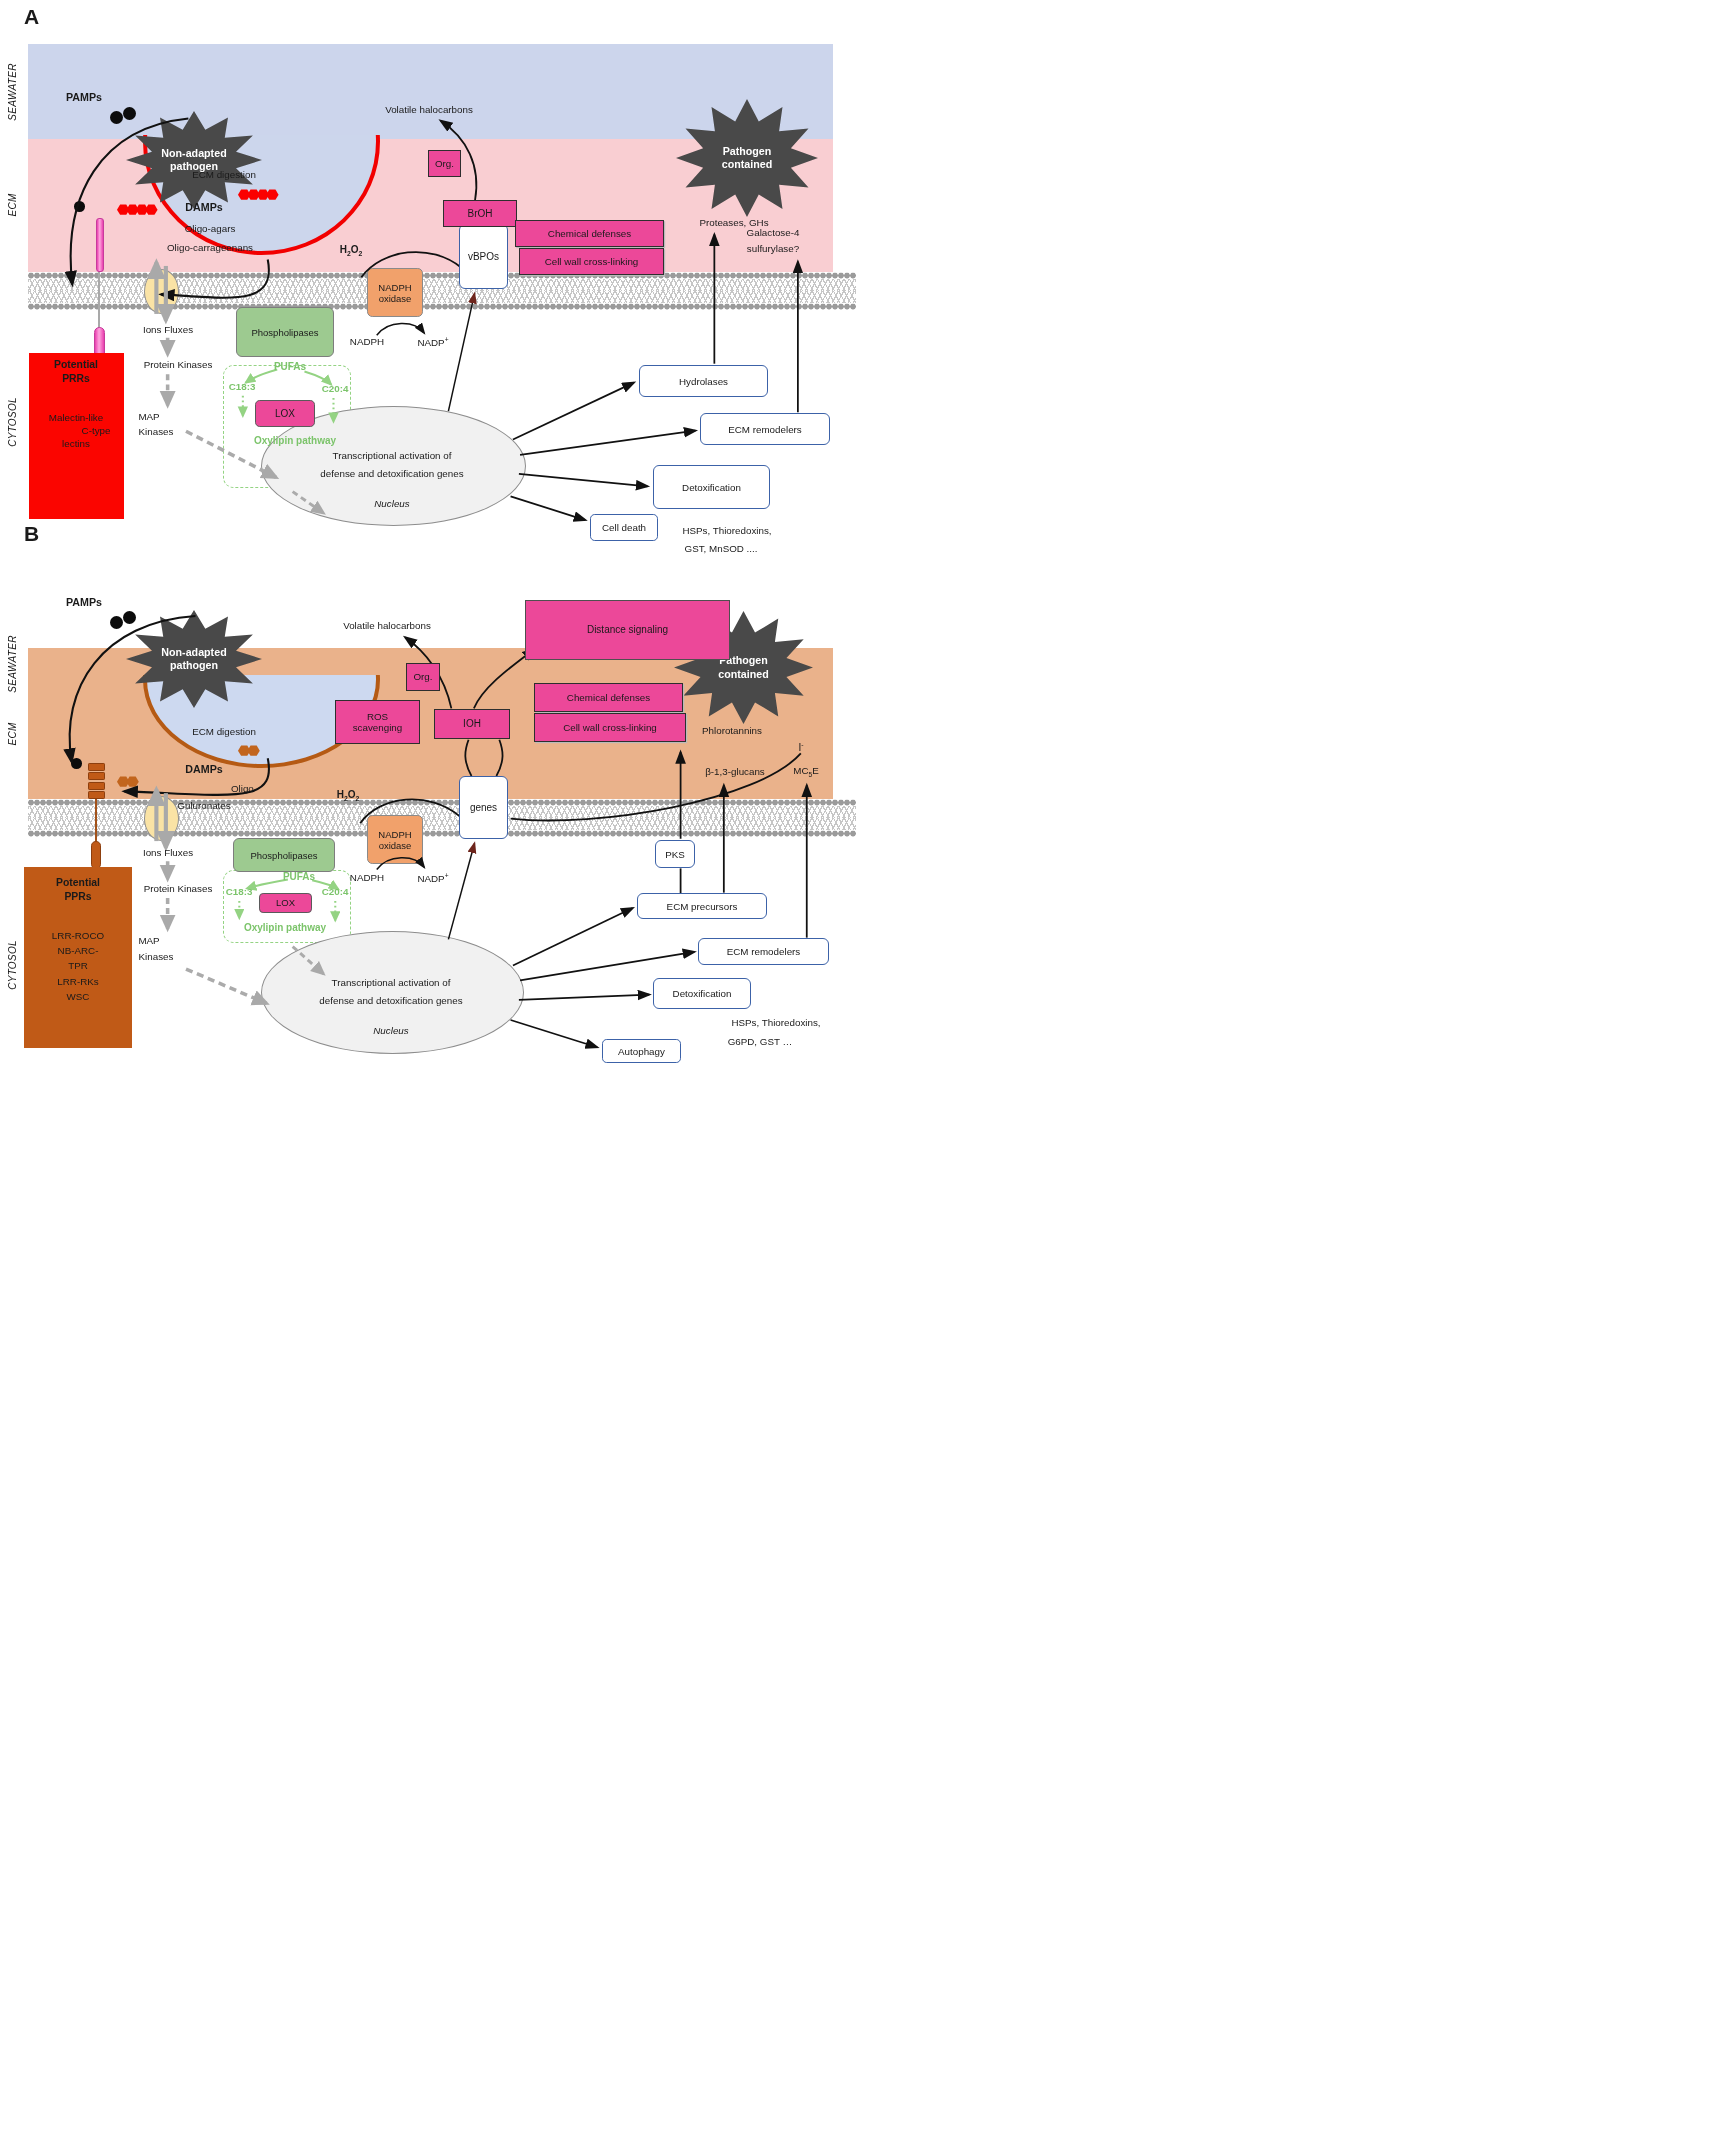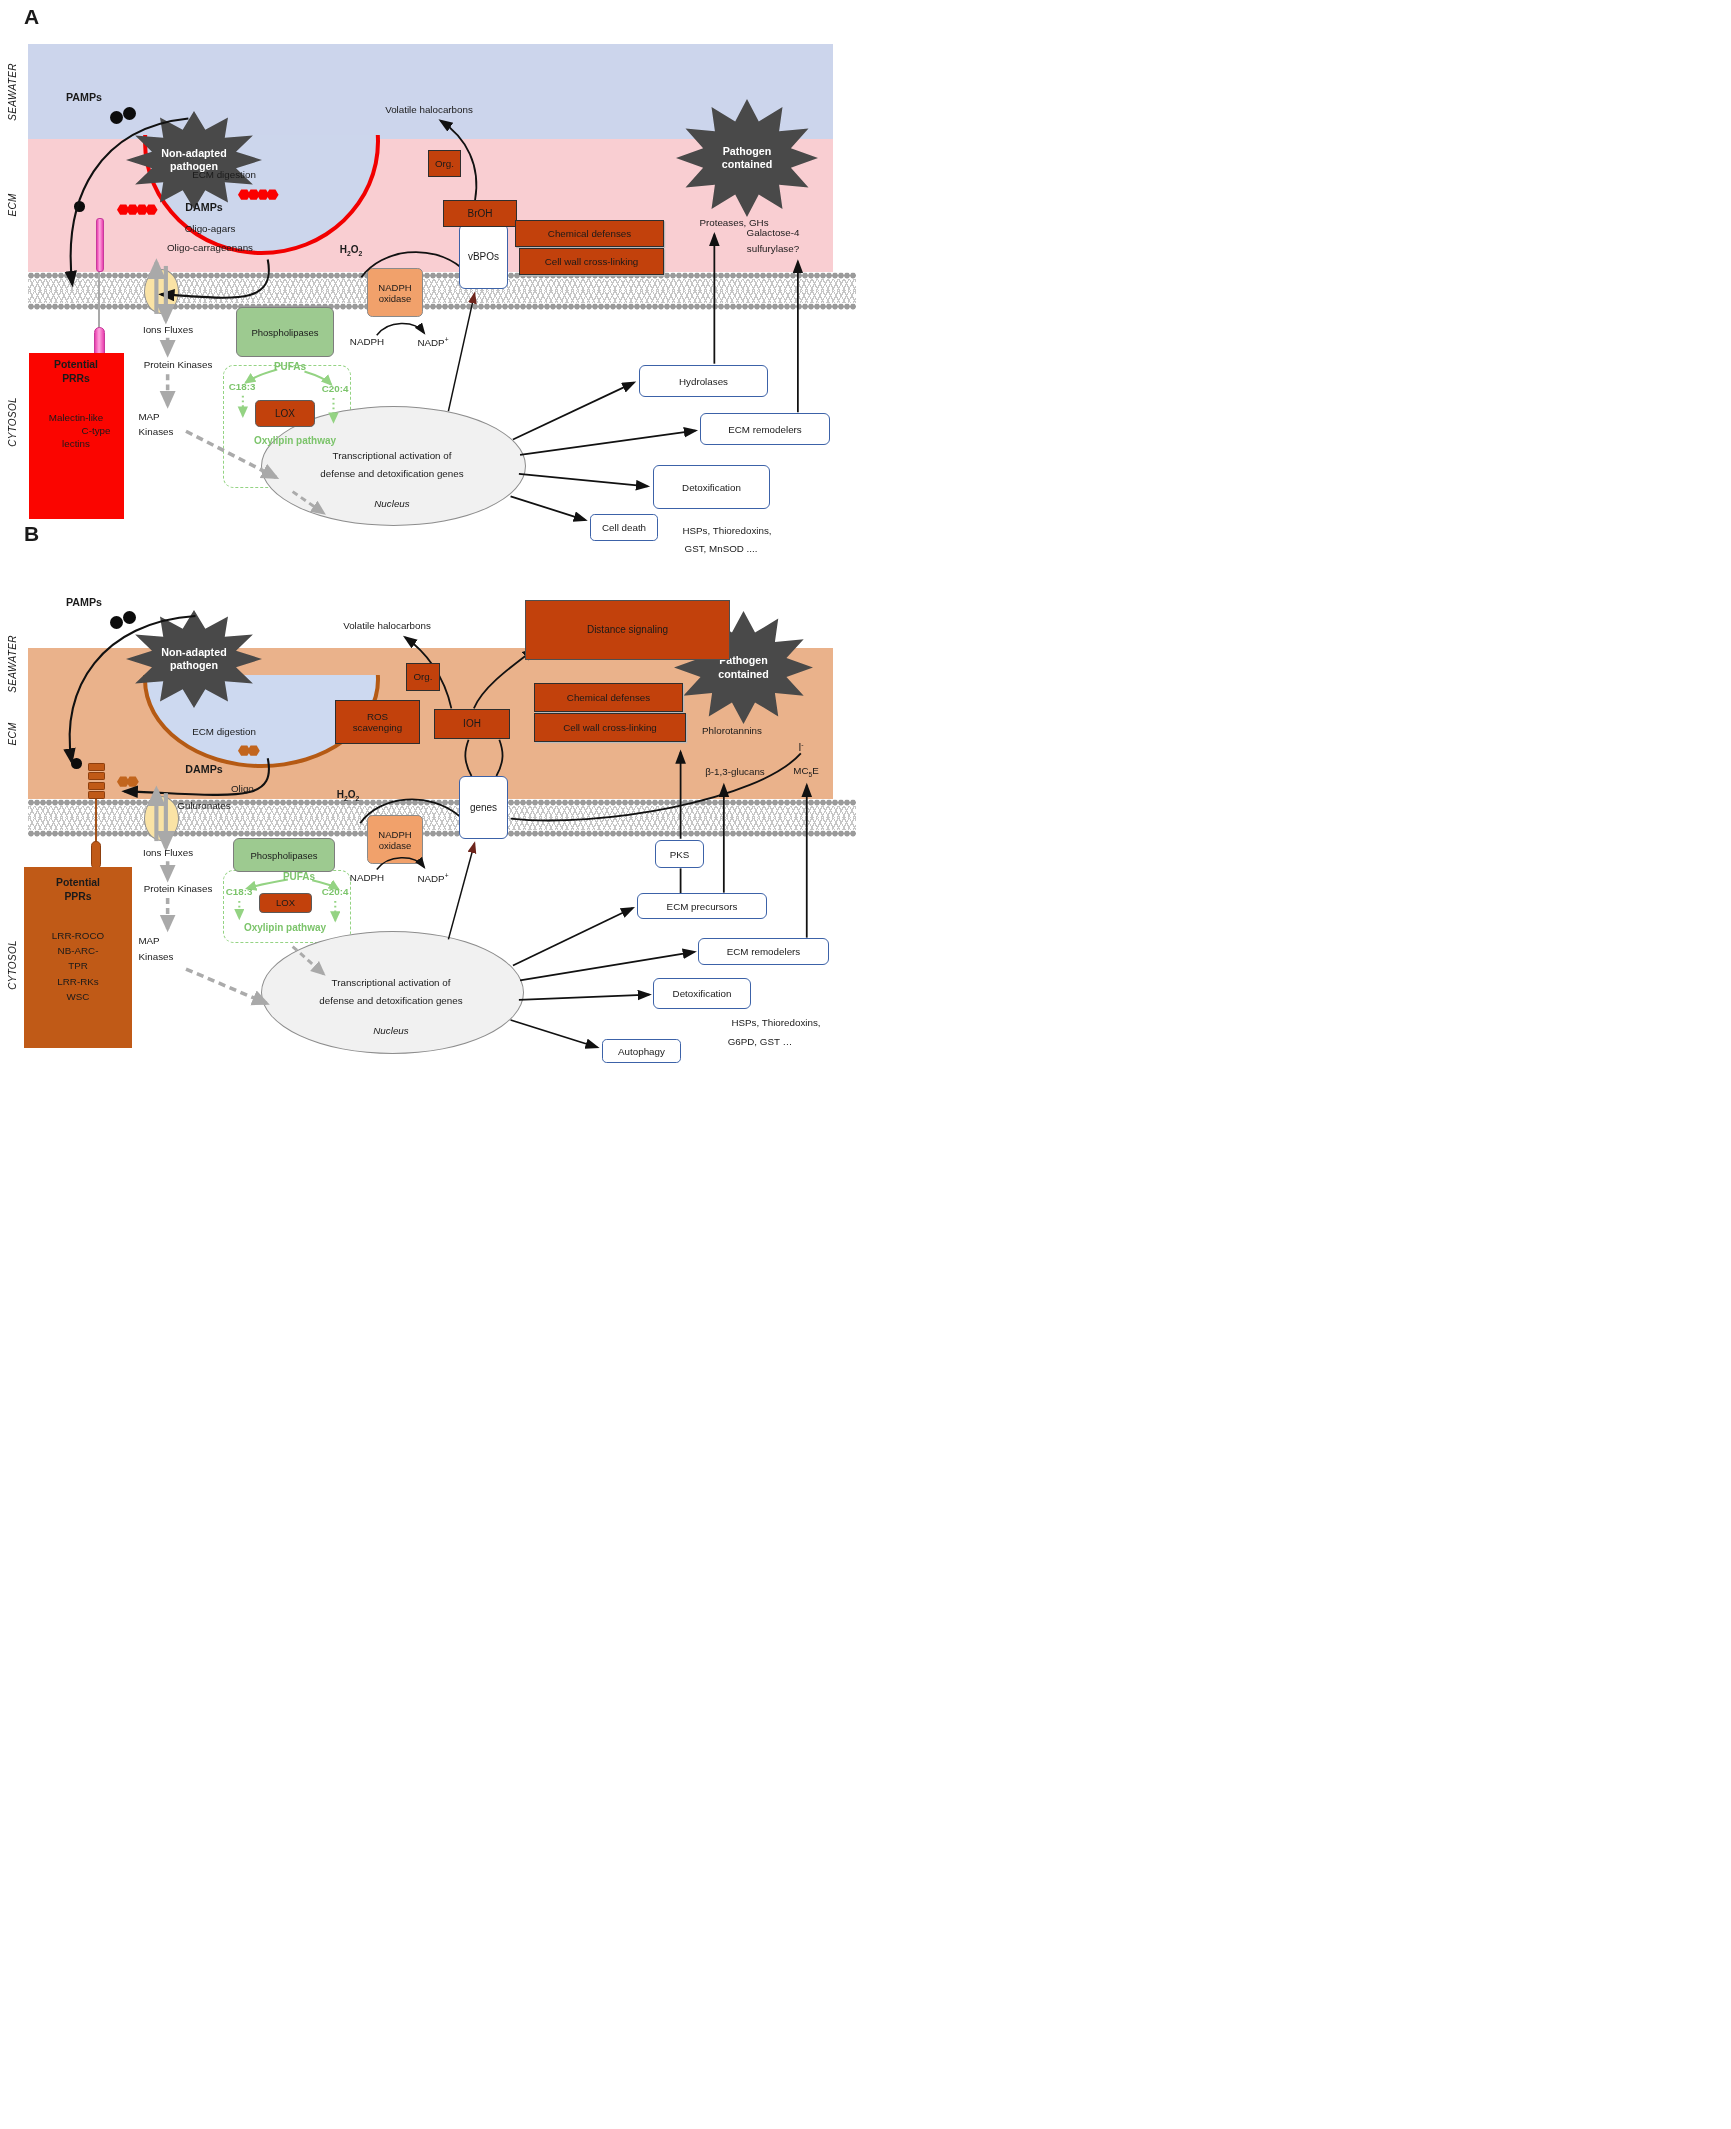--- a/index.html
+++ b/index.html
@@ -9,21 +9,21 @@
   
   .t{position:absolute;transform:translate(-50%,-50%);white-space:nowrap;font-size:9.8px;line-height:1.05;text-align:center;}
   .b{font-weight:bold;}
   .i{font-style:italic;}
   .sm{font-size:9.2px;}
   .big{font-size:21px;font-weight:bold;}
   .grn{color:#7cc46b;font-weight:bold;}
   
   .vlab{position:absolute;transform:translate(-50%,-50%) rotate(-90deg);font-style:italic;font-size:10px;white-space:nowrap;letter-spacing:0.3px;}
   
-  .bx{position:absolute;background:#c2410c;border:1.2px solid #2e2e2e;display:flex;flex-direction:column;
+  .bx{position:absolute;background:#ec4899;border:1.2px solid #2e2e2e;display:flex;flex-direction:column;
       align-items:center;justify-content:center;text-align:center;box-sizing:border-box;font-size:9.8px;line-height:1.15;}
   .bb{position:absolute;background:#fff;border:1.8px solid #3c62a8;border-radius:6px;display:flex;flex-direction:column;
       align-items:center;justify-content:center;text-align:center;box-sizing:border-box;font-size:9.8px;}
   .shadow{box-shadow:1.2px 1.2px 0 #bbb;}
   
   .burst{position:absolute;background:#494949;color:#fff;font-weight:bold;font-size:10.7px;line-height:1.25;
      display:flex;flex-direction:column;align-items:center;justify-content:center;text-align:center;
      clip-path:polygon(100% 50%,80.9% 58.3%,93.3% 75%,72.6% 72.6%,75% 93.3%,58.3% 80.9%,50% 100%,41.7% 80.9%,25% 93.3%,27.4% 72.6%,6.7% 75%,19.1% 58.3%,0% 50%,19.1% 41.7%,6.7% 25%,27.4% 27.4%,25% 6.7%,41.7% 19.1%,50% 0%,58.3% 19.1%,75% 6.7%,72.6% 27.4%,93.3% 25%,80.9% 41.7%);}
   
   .bite{position:absolute;overflow:hidden;}
@@ -298,21 +298,21 @@
 
   <div class="burst z3" style="left:674px;top:611px;width:139px;height:113px;">
     <span>Pathogen</span>
     <span>contained</span>
   </div>
   <div class="t z6" style="left:732px;top:731px;">Phlorotannins</div>
   <div class="t z6" style="left:735px;top:772px;">β-1,3-glucans</div>
   <div class="t z6" style="left:806px;top:772px;">
     <span>MC</span><sub>5</sub><span>E</span>
   </div>
-  <div class="bb z6" style="left:655px;top:840px;width:49px;height:28px;">
+  <div class="bb z6" style="left:655px;top:840px;width:40px;height:28px;">
     <span>PKS</span>
   </div>
   <div class="bb z6" style="left:637px;top:893px;width:130px;height:26px;">
     <span>ECM precursors</span>
   </div>
   <div class="bb z6" style="left:698px;top:938px;width:131px;height:27px;">
     <span>ECM remodelers</span>
   </div>
   <div class="bb z6" style="left:653px;top:978px;width:98px;height:31px;">
     <span>Detoxification</span>

